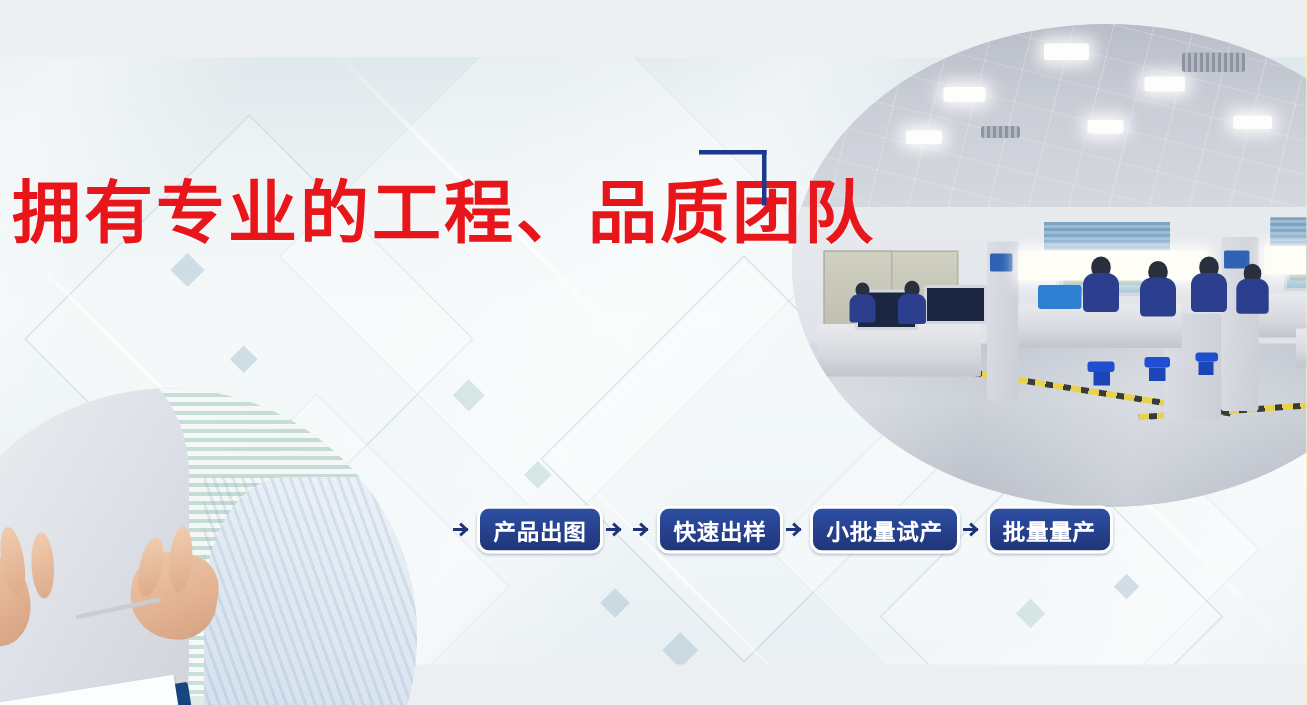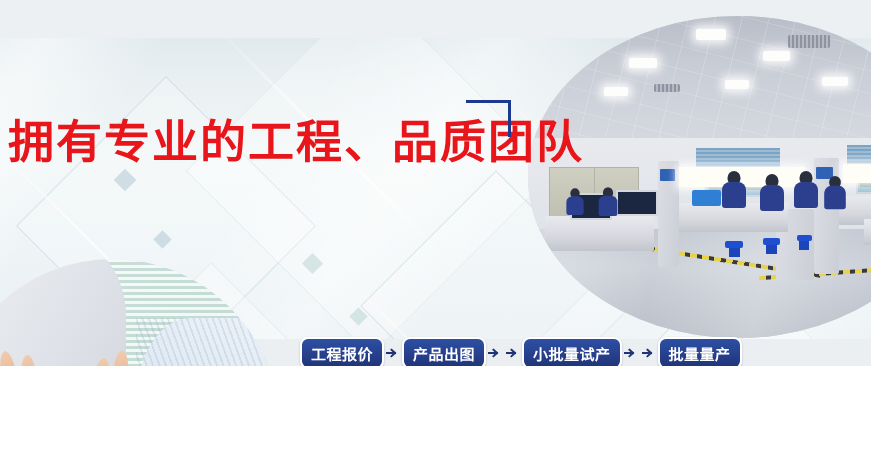--- a/index.html
+++ b/index.html
@@ -1,21 +1,21 @@
 <!DOCTYPE html>
 <html lang="zh-CN"><head>
 <meta charset="utf-8">
 <title>Banner</title>
 <style>
   html,body{margin:0;padding:0;background:#ffffff;}
   body{font-family:"DejaVu Sans","Liberation Sans",sans-serif;}
 
   .banner{
     position:relative;
-    width:871px;height:366px;
+    width:871px;height:470px;
     overflow:hidden;
     background:#fde047;
   }
 
   
   .bg-base{
     position:absolute;inset:0;
     background:linear-gradient(180deg,#eceff2 0%,#eceff2 8%,#dfe8ec 8.2%,#e9f0f2 22%,#f2f7f8 45%,#eef4f6 70%,#e9f0f3 92%,#eceff2 94%,#eceff2 100%);
   }
   
@@ -316,43 +316,43 @@
     <div class="pm-paper" style="left:-4%;top:62%;width:57%;height:24%;"></div>
 
   </div>
 
   <div class="headline">拥有专业的工程、品质团队</div>
 
 
   <div class="bracket"></div>
 
   <div class="flow" id="flow">
-      <div class="step">工程报价</div>
       <div class="arrow">
         <svg width="14" height="10" viewBox="0 0 14 10" aria-hidden="true">
           <path d="M0 5 H9 M9 5 L5.5 1.8 M9 5 L5.5 8.2" stroke="#1f3578" stroke-width="2" fill="none" stroke-linecap="square"></path>
         </svg>
       </div>
       <div class="step">产品出图</div>
       <div class="arrow">
         <svg width="14" height="10" viewBox="0 0 14 10" aria-hidden="true">
           <path d="M0 5 H9 M9 5 L5.5 1.8 M9 5 L5.5 8.2" stroke="#1f3578" stroke-width="2" fill="none" stroke-linecap="square"></path>
         </svg>
       </div>
       <div class="arrow">
         <svg width="14" height="10" viewBox="0 0 14 10" aria-hidden="true">
           <path d="M0 5 H9 M9 5 L5.5 1.8 M9 5 L5.5 8.2" stroke="#1f3578" stroke-width="2" fill="none" stroke-linecap="square"></path>
         </svg>
       </div>
+      <div class="step">快速出样</div>
+      <div class="arrow">
+        <svg width="14" height="10" viewBox="0 0 14 10" aria-hidden="true">
+          <path d="M0 5 H9 M9 5 L5.5 1.8 M9 5 L5.5 8.2" stroke="#1f3578" stroke-width="2" fill="none" stroke-linecap="square"></path>
+        </svg>
+      </div>
       <div class="step">小批量试产</div>
-      <div class="arrow">
-        <svg width="14" height="10" viewBox="0 0 14 10" aria-hidden="true">
-          <path d="M0 5 H9 M9 5 L5.5 1.8 M9 5 L5.5 8.2" stroke="#1f3578" stroke-width="2" fill="none" stroke-linecap="square"></path>
-        </svg>
-      </div>
       <div class="arrow">
         <svg width="14" height="10" viewBox="0 0 14 10" aria-hidden="true">
           <path d="M0 5 H9 M9 5 L5.5 1.8 M9 5 L5.5 8.2" stroke="#1f3578" stroke-width="2" fill="none" stroke-linecap="square"></path>
         </svg>
       </div>
       <div class="step">批量量产</div>
     </div>
 
 </div>
 

